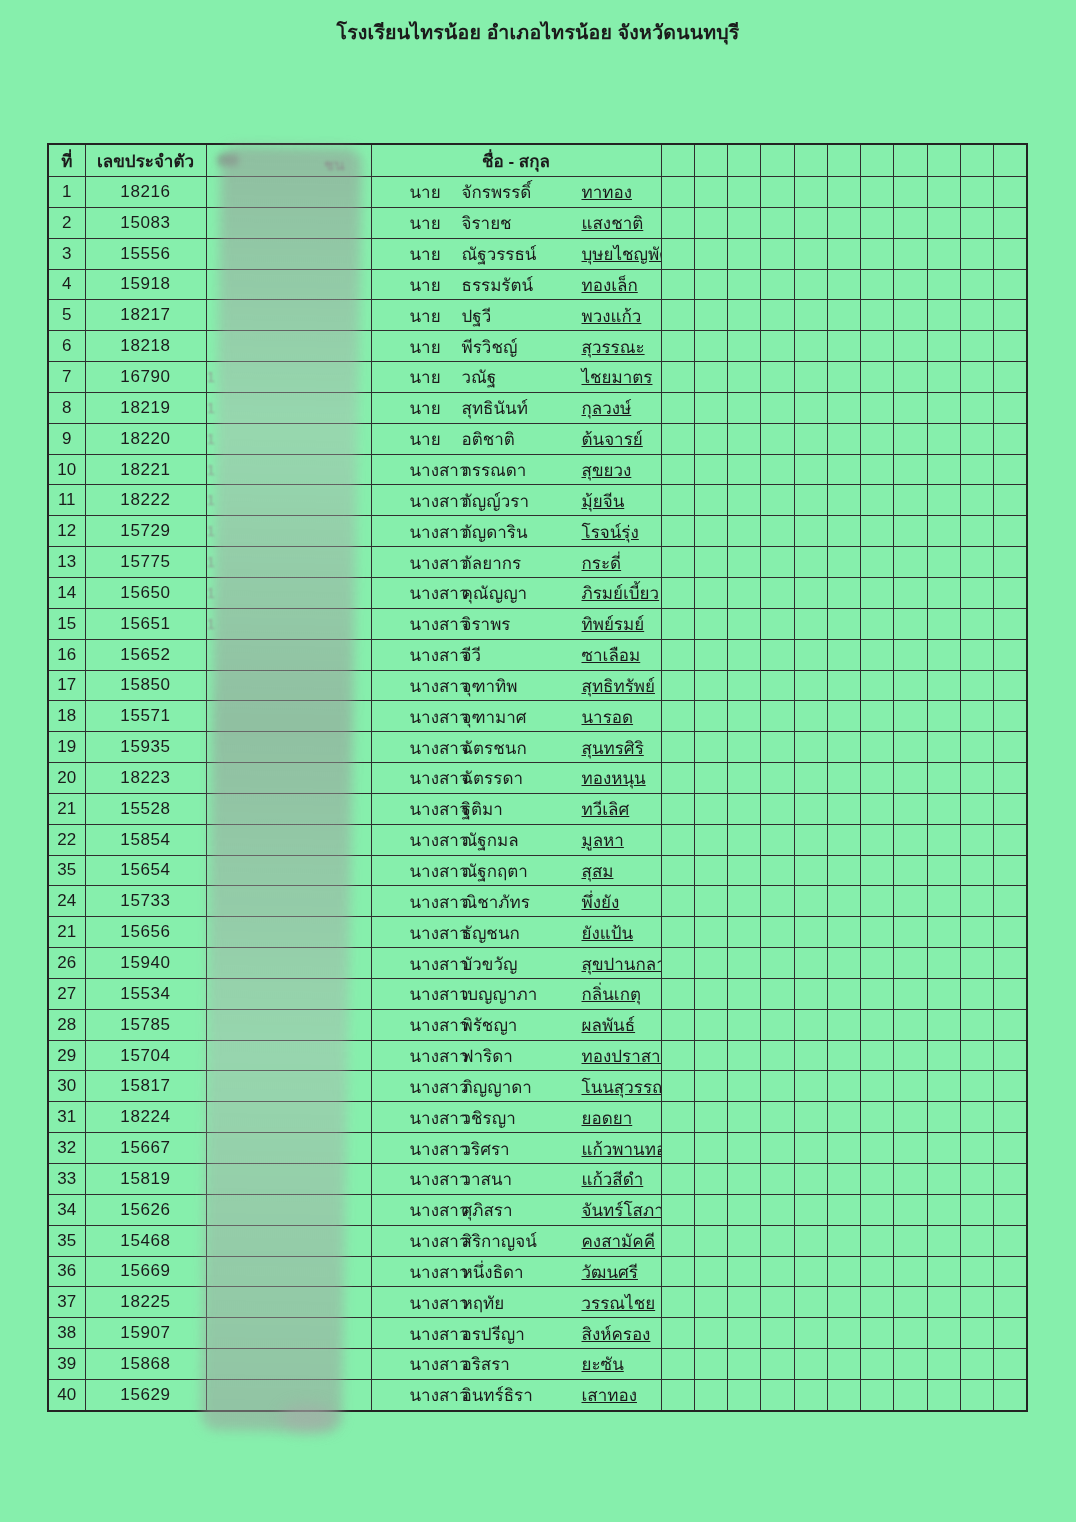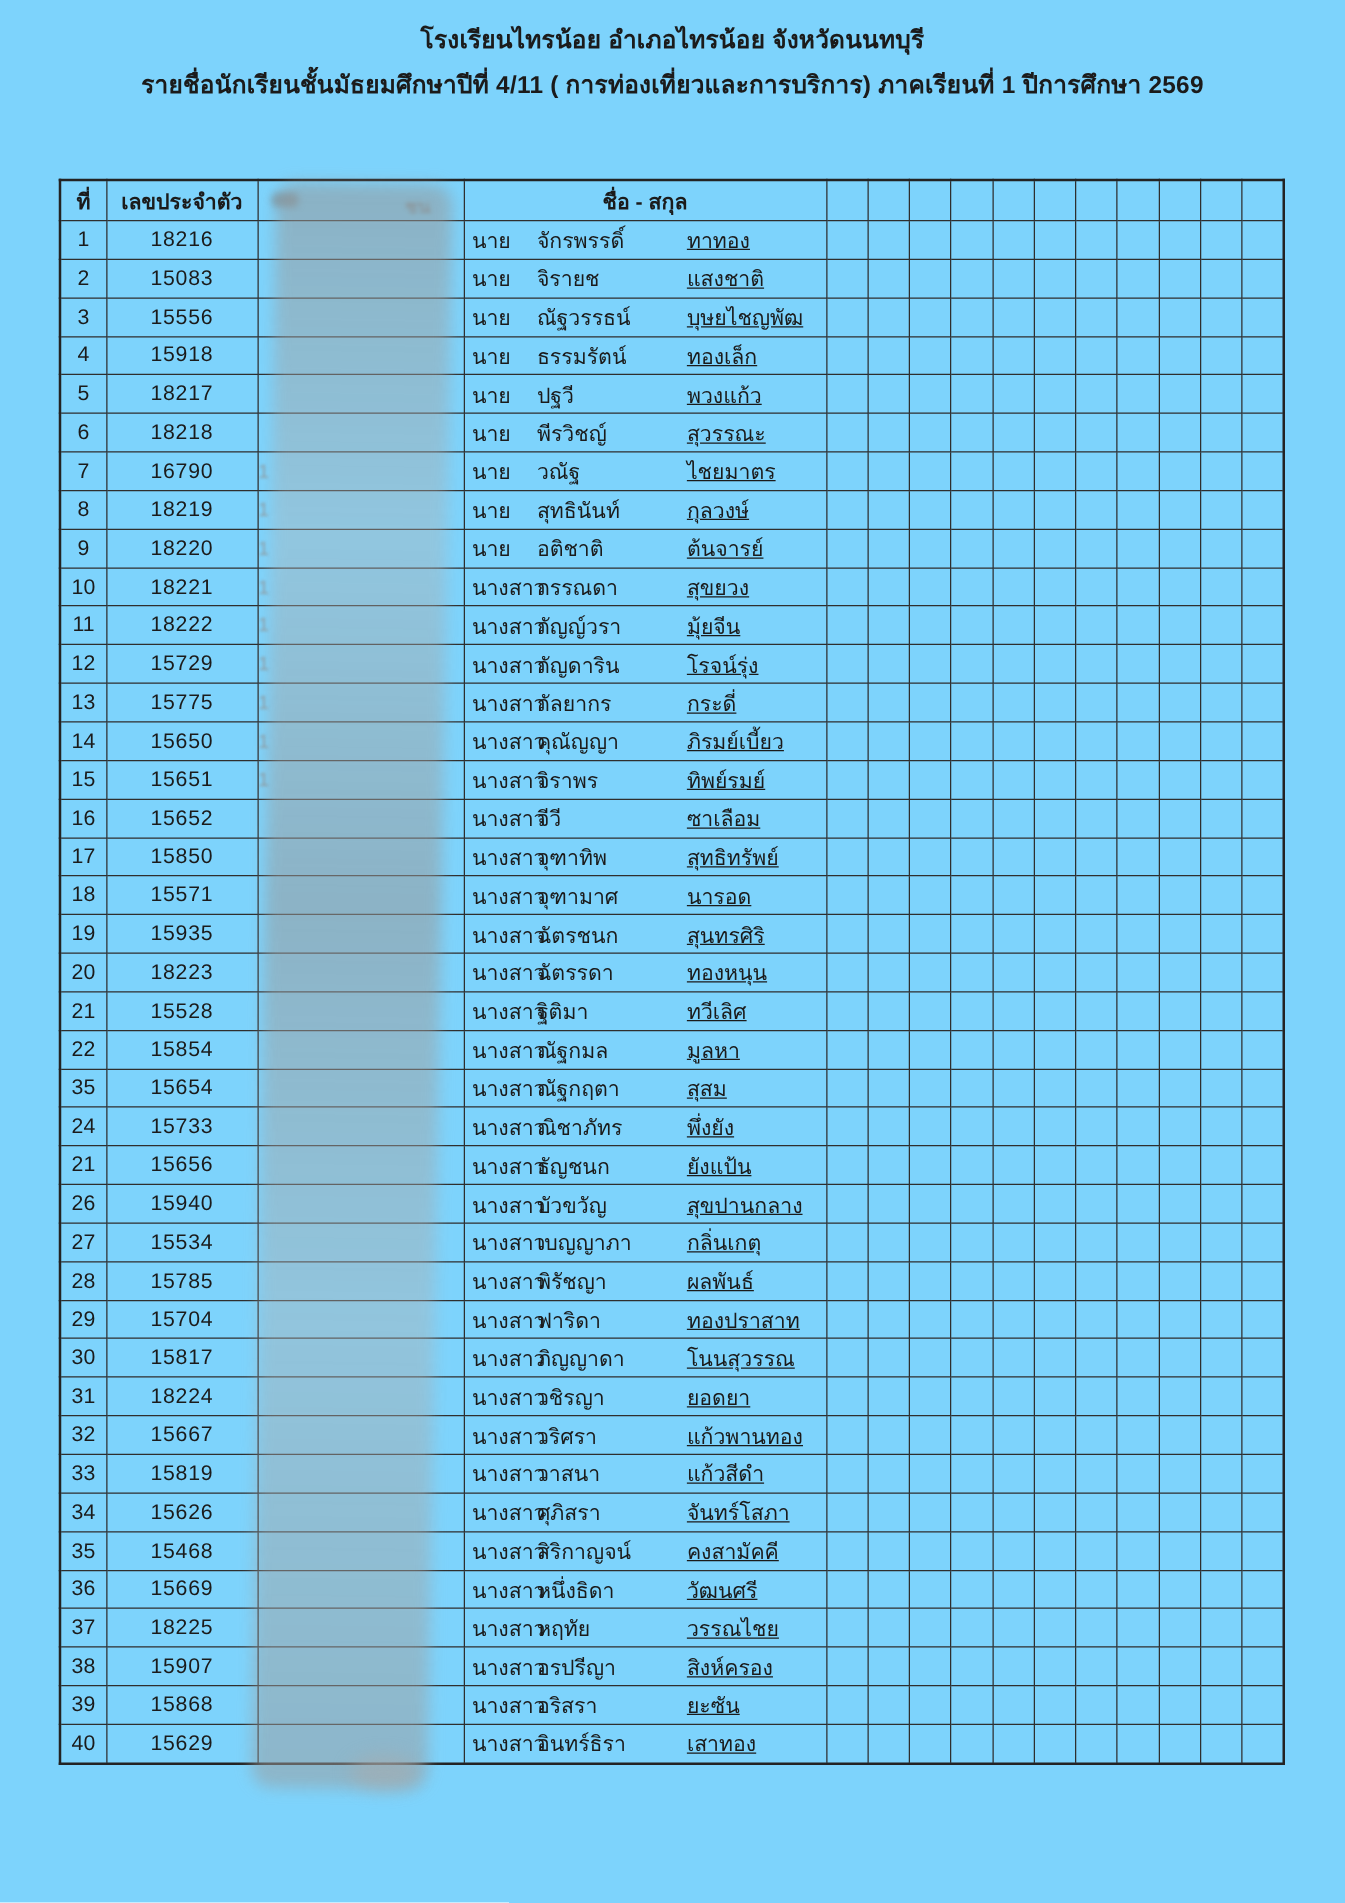--- a/index.html
+++ b/index.html
@@ -9,21 +9,21 @@
     height: 1522px;
     background: #ffffff;
     font-family: "Liberation Sans", sans-serif;
     color: #1b1b1b;
     overflow: hidden;
   }
   .page {
     position: relative;
     width: 1076px;
     height: 1522px;
-    background: #7dd3fc;
+    background: #86efac;
   }
   .doc-header {
     padding-top: 14px;
     text-align: center;
     font-weight: bold;
   }
   .doc-header .hline {
     font-size: 19.5px;
     line-height: 36px;
     letter-spacing: 0.2px;
@@ -79,20 +79,21 @@
     width: 22px;
     height: 12px;
     background: rgba(120,120,120,0.55);
     border-radius: 6px;
     filter: blur(3px);
   }
   td.c-name .nwrap {
     display: flex;
     align-items: flex-start;
     padding-left: 6px;
+    margin-left: 32px;
   }
   td.c-name .t  { width: 52px; flex: none; }
   td.c-name .fn { width: 120px; flex: none; }
   td.c-name .ln { flex: 1; text-decoration: underline; }
   
   .blur-band {
     position: absolute;
     left: 211px;
     top: 147px;
     width: 141px;
@@ -120,21 +121,20 @@
     pointer-events: none;
   }
 </style>
 </head>
 <body>
 
 <div class="page">
 
   <div class="doc-header">
     <div class="hline">โรงเรียนไทรน้อย อำเภอไทรน้อย จังหวัดนนทบุรี</div>
-    <div class="hline">รายชื่อนักเรียนชั้นมัธยมศึกษาปีที่ 4/11 ( การท่องเที่ยวและการบริการ) ภาคเรียนที่ 1 ปีการศึกษา 2569</div>
   </div>
 
   <table class="roster">
     <colgroup id="col-group">
       <col style="width:37px">
       <col style="width:121px">
       <col style="width:165px">
       <col style="width:290px">
     <col>
         <col>

